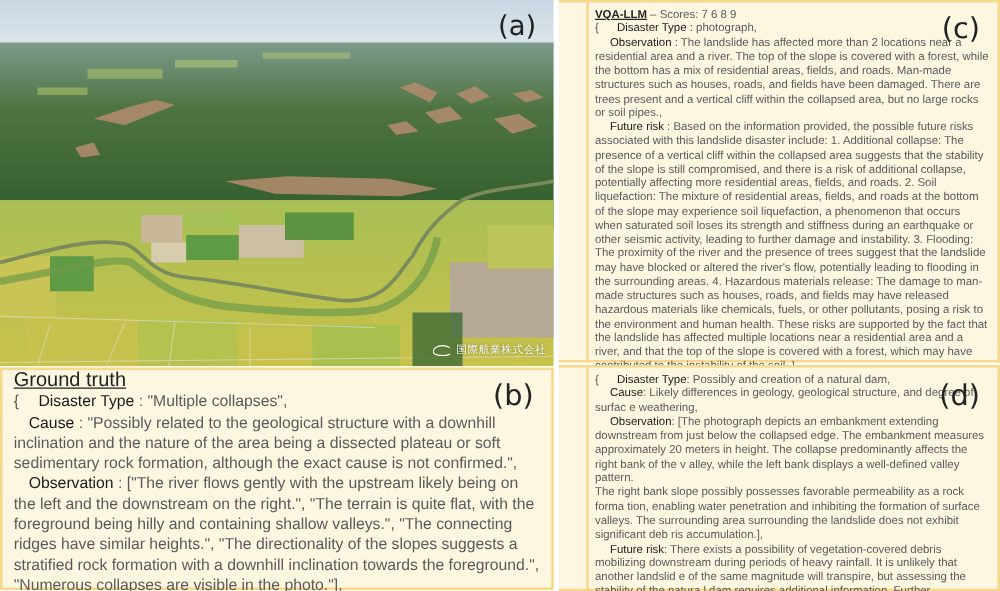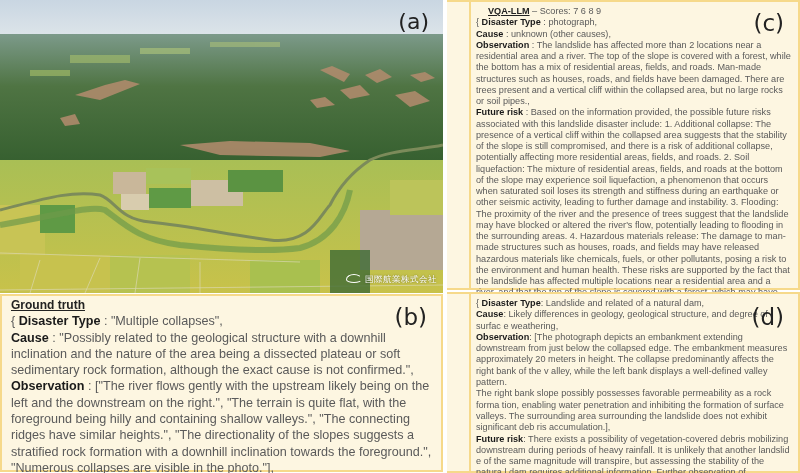--- a/index.html
+++ b/index.html
@@ -5,41 +5,41 @@
   html, body { margin: 0; padding: 0; background: #ffffff; }
   body { width: 800px; height: 473px; position: relative; overflow: hidden;
          font-family: "Liberation Sans", sans-serif; color: #555; }
 
   
   .photo { position: absolute; left: 0; top: 0; width: 443px; height: 293px; overflow: hidden; }
   .photo svg { display: block; }
   .panel-letter { position: absolute; font-family: "DejaVu Sans", sans-serif; color: #222; font-size: 22px; line-height: 1; }
   .photo .panel-letter { right: 14px; top: 11px; }
   .watermark { position: absolute; right: 6px; bottom: 7px; color: #ffffff; font-size: 8.5px; letter-spacing: 0.5px;
-               display: flex; gap: 3px; text-shadow: 0 0 2px rgba(0,0,0,0.5); }
+               display: flex; align-items: center; gap: 3px; text-shadow: 0 0 2px rgba(0,0,0,0.5); }
   .watermark .logo { width: 14px; height: 7px; border: 1.5px solid #fff; border-radius: 50% 50% 50% 50% / 60% 60% 40% 40%; border-right-color: transparent; }
 
   
   .tpanel { position: absolute; background: #fdf6e1; border: 2px solid #f6d98a; box-sizing: border-box; }
   .tpanel .panel-letter { right: 14px; }
   .gt { left: 0; top: 294px; width: 443px; height: 178px; padding: 1px 9px; font-size: 12.6px; line-height: 16.3px; }
   .gt .panel-letter { top: 10px; font-size: 23px; }
   .vqa { left: 447px; top: 0; width: 353px; height: 290px; padding: 4px 7px 0 29px; font-size: 9.15px; line-height: 11.25px; }
   .vqa .panel-letter { top: 10px; font-size: 23px; }
   .mllm { left: 447px; top: 292px; width: 353px; height: 181px; padding: 4px 7px 0 29px; font-size: 9.15px; line-height: 11.3px; }
   .mllm .panel-letter { top: 12px; font-size: 23px; }
   .vqa, .mllm { border-left: none; }
   .vqa::before, .mllm::before { content: ""; position: absolute; left: 22px; top: -2px; bottom: -2px; border-left: 2px solid #f6d98a; }
 
-  .head { color: #333; margin-left: 12px; }
+  .head { color: #333; }
   .head .name { font-weight: bold; text-decoration: underline; color: #222; }
-  .key { font-weight: bold; color: #1a1a1a; }
+  .key { font-weight: normal; color: #1a1a1a; margin-left: 12px; }
   .txt { color: #5a5a5a; }
   p { margin: 0; }
-  .gt .title { font-weight: bold; text-decoration: underline; color: #222; font-size: 12px; }
+  .gt .title { font-weight: normal; text-decoration: underline; color: #222; font-size: 16px; }
 </style>
 </head>
 <body>
 
 <div class="photo">
   <svg width="443" height="293" viewBox="0 0 443 293">
     <defs>
       <linearGradient id="sky" x1="0" y1="0" x2="0" y2="1">
         <stop offset="0" stop-color="#c9d6e2"></stop>
         <stop offset="1" stop-color="#dfe6ea"></stop>
@@ -117,25 +117,24 @@
   <p><span class="txt">{ </span><span class="key">Disaster Type</span><span class="txt"> : </span><span class="txt">"Multiple collapses",</span></p>
   <p><span class="key">Cause</span><span class="txt"> : </span><span class="txt">"Possibly related to the geological structure with a downhill inclination and the nature of the area being a dissected plateau or soft sedimentary rock formation, although the exact cause is not confirmed.",</span></p>
   <p><span class="key">Observation</span><span class="txt"> : </span><span class="txt">["The river flows gently with the upstream likely being on the left and the downstream on the right.", "The terrain is quite flat, with the foreground being hilly and containing shallow valleys.", "The connecting ridges have similar heights.", "The directionality of the slopes suggests a stratified rock formation with a downhill inclination towards the foreground.", "Numerous collapses are visible in the photo."],</span></p>
 
 </div>
 
 <div class="tpanel vqa">
   <span class="panel-letter">(c)</span>
   <p class="head"><span class="name">VQA-LLM</span><span class="txt"> – Scores: 7 6 8 9</span></p>
   <p><span class="txt">{ </span><span class="key">Disaster Type</span><span class="txt"> : </span><span class="txt">photograph,</span></p>
-  <p><span class="key">Cause</span><span class="txt"> : </span><span class="txt">unknown (other causes),</span></p>
   <p><span class="key">Observation</span><span class="txt"> : </span><span class="txt">The landslide has affected more than 2 locations near a residential area and a river. The top of the slope is covered with a forest, while the bottom has a mix of residential areas, fields, and roads. Man-made structures such as houses, roads, and fields have been damaged. There are trees present and a vertical cliff within the collapsed area, but no large rocks or soil pipes.,</span></p>
   <p><span class="key">Future risk</span><span class="txt"> : </span><span class="txt">Based on the information provided, the possible future risks associated with this landslide disaster include: 1. Additional collapse: The presence of a vertical cliff within the collapsed area suggests that the stability of the slope is still compromised, and there is a risk of additional collapse, potentially affecting more residential areas, fields, and roads. 2. Soil liquefaction: The mixture of residential areas, fields, and roads at the bottom of the slope may experience soil liquefaction, a phenomenon that occurs when saturated soil loses its strength and stiffness during an earthquake or other seismic activity, leading to further damage and instability. 3. Flooding: The proximity of the river and the presence of trees suggest that the landslide may have blocked or altered the river's flow, potentially leading to flooding in the surrounding areas. 4. Hazardous materials release: The damage to man-made structures such as houses, roads, and fields may have released hazardous materials like chemicals, fuels, or other pollutants, posing a risk to the environment and human health. These risks are supported by the fact that the landslide has affected multiple locations near a residential area and a river, and that the top of the slope is covered with a forest, which may have contributed to the instability of the soil. }</span></p>
 </div>
 
 <div class="tpanel mllm">
   <span class="panel-letter">(d)</span>
-  <p><span class="txt">{ </span><span class="key">Disaster Type</span><span class="txt">: </span><span class="txt">Landslide and related of a natural dam,</span></p>
+  <p><span class="txt">{ </span><span class="key">Disaster Type</span><span class="txt">: </span><span class="txt">Possibly and creation of a natural dam,</span></p>
   <p><span class="key">Cause</span><span class="txt">: </span><span class="txt">Likely differences in geology, geological structure, and degree of surfac e weathering,</span></p>
   <p><span class="key">Observation</span><span class="txt">: </span><span class="txt">[The photograph depicts an embankment extending downstream from just below the collapsed edge. The embankment measures approximately  20 meters in height. The collapse predominantly affects the right bank of the v alley, while the left bank displays a well-defined valley pattern.</span></p>
   <p><span class="txt">The right bank slope possibly possesses favorable permeability as a rock forma tion, enabling water penetration and inhibiting the formation of surface valleys. The surrounding area surrounding the landslide does not exhibit significant deb ris accumulation.],</span></p>
   <p><span class="key">Future risk</span><span class="txt">: </span><span class="txt">There exists a possibility of vegetation-covered debris mobilizing downstream during periods of heavy rainfall. It is unlikely that another landslid e of the same magnitude will transpire, but assessing the stability of the natura l dam requires additional information. Further observation of downstream wate r flow is necessary to formulate a judgment. }</span></p>
 </div>
 
 </body></html>

